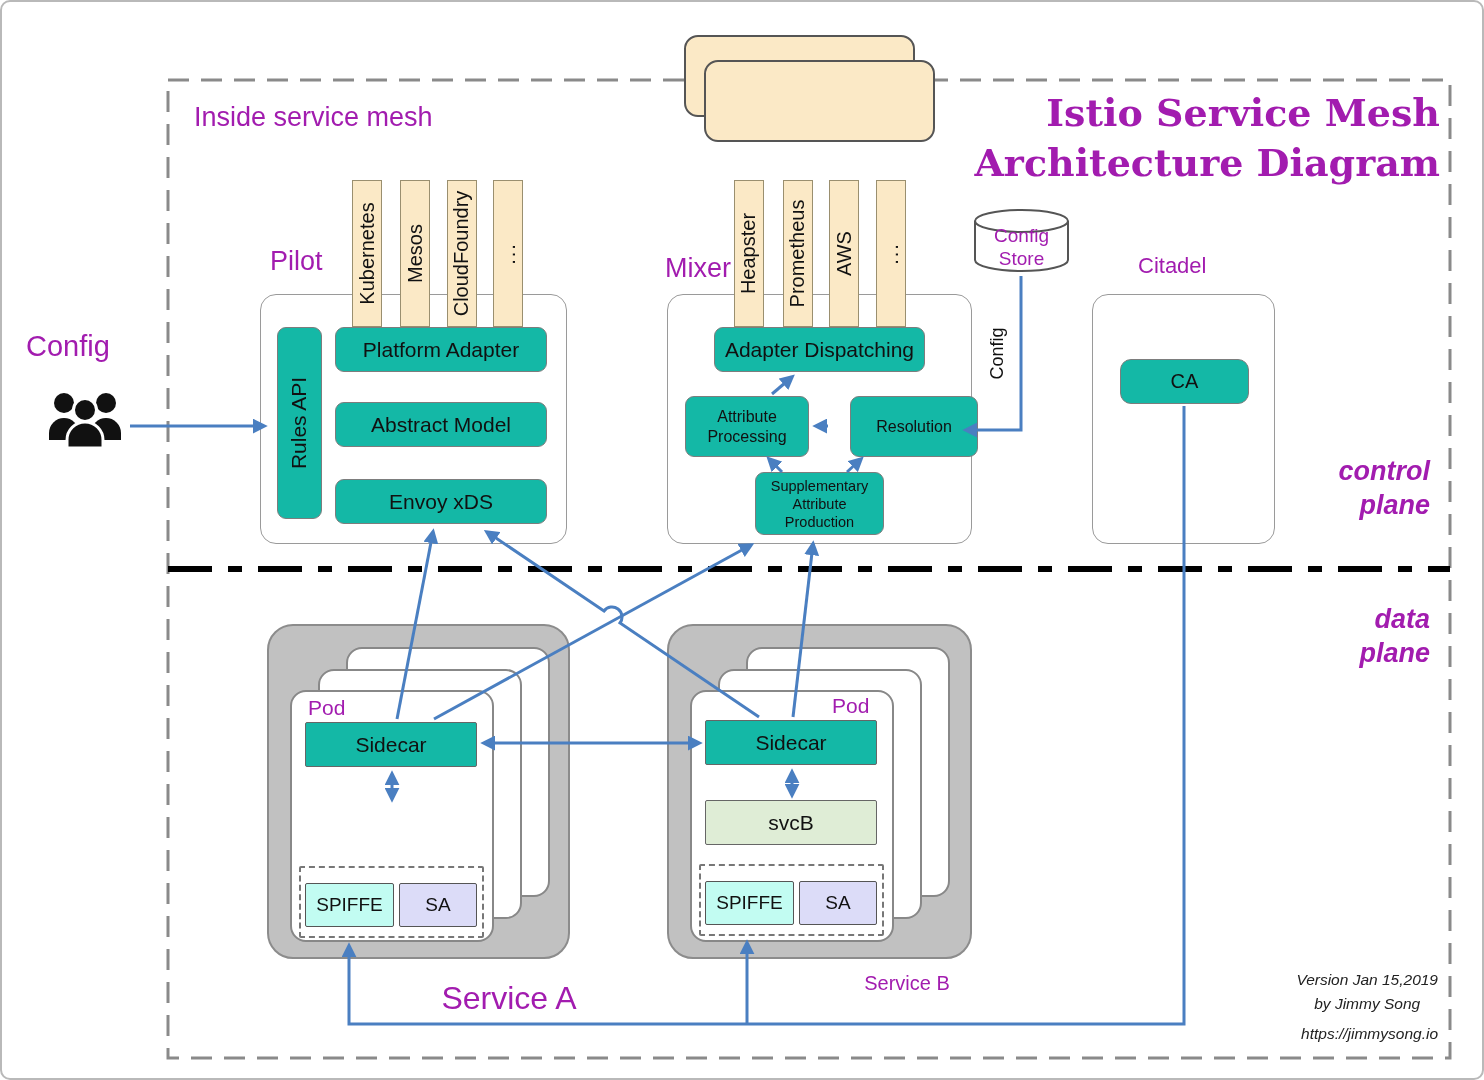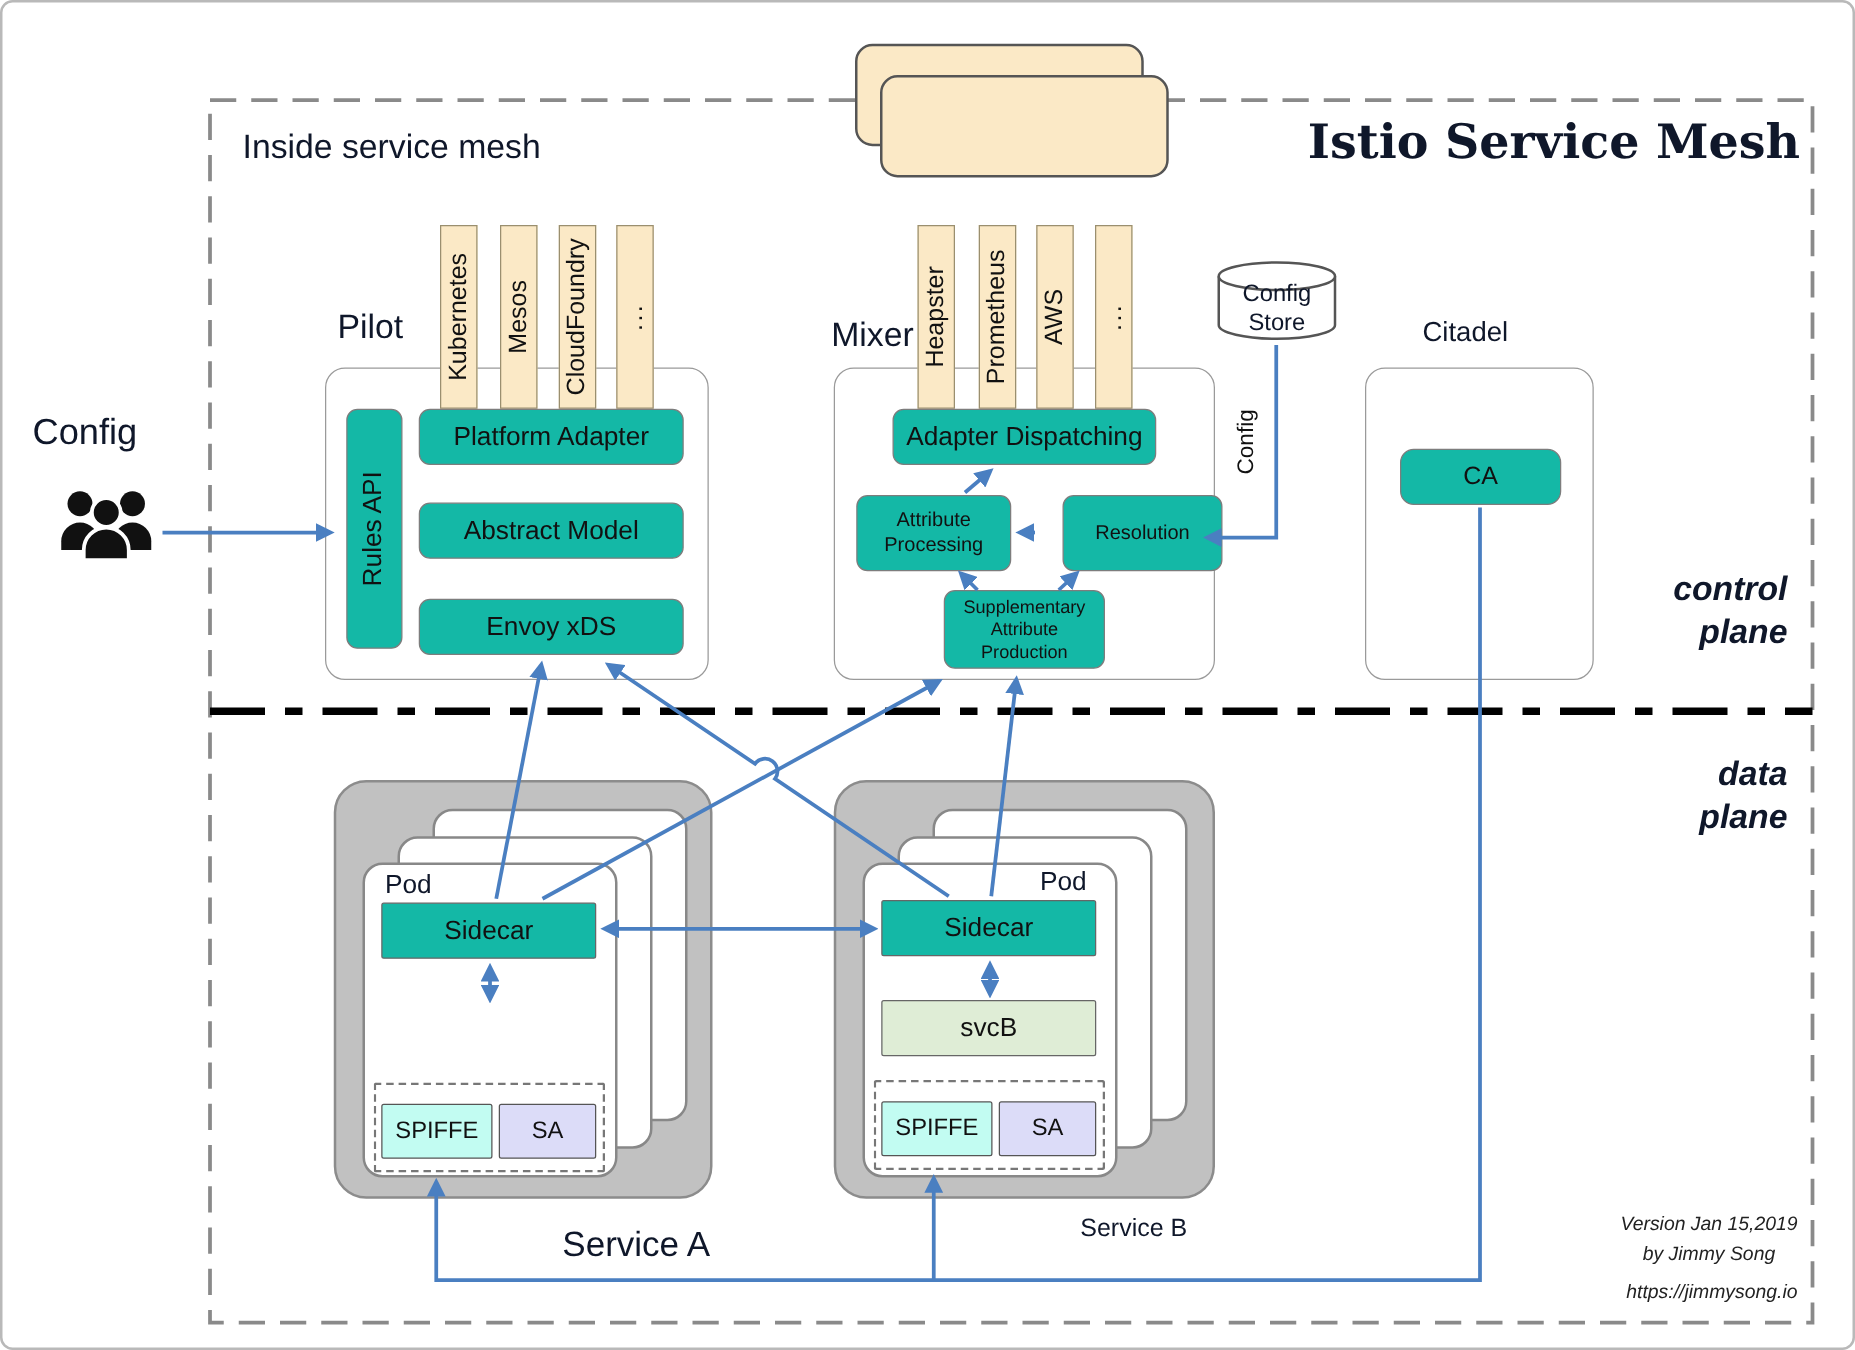--- a/index.html
+++ b/index.html
@@ -10,21 +10,21 @@
   .blue{background:#14b8a6;}
   .green{background:#dfedd6;}
   .cyan{background:#c2fcf2;border-color:#555;border-radius:2px;}
   .lav{background:#dcdcf8;border-color:#555;border-radius:2px;}
   .cream{background:#fbe9c6;border:1.5px solid #9a8f6f;border-radius:0;}
   .card{position:absolute;box-sizing:border-box;background:#fbe9c6;border:2px solid #555;border-radius:14px;display:flex;align-items:center;justify-content:center;text-align:center;}
   .container-box{position:absolute;box-sizing:border-box;background:#fff;border:1.5px solid #9a9a9a;border-radius:16px;}
   .graybox{position:absolute;box-sizing:border-box;background:#c1c1c1;border:2px solid #8c8c8c;border-radius:26px;}
   .pod{position:absolute;box-sizing:border-box;background:#fff;border:2px solid #888;border-radius:16px;}
   .dashedbox{position:absolute;box-sizing:border-box;background:#fff;border:2px dashed #777;border-radius:2px;}
-  .lbl{position:absolute;color:#0f172a;}
+  .lbl{position:absolute;color:#a21caf;}
   .vwrap{position:absolute;display:flex;align-items:center;justify-content:center;}
   .vtext{transform:rotate(-90deg);white-space:nowrap;}
   .col{position:absolute;box-sizing:border-box;display:flex;align-items:center;justify-content:center;}
   .serif-title{font-family:"DejaVu Serif","Liberation Serif",serif;font-weight:bold;}
   .plane{font-weight:bold;font-style:italic;font-size:27px;line-height:34px;text-align:right;}
   .footer{font-style:italic;font-size:15.5px;line-height:24px;text-align:right;color:#222;}
 </style>
 </head>
 <body>
 
@@ -47,20 +47,21 @@
       <path d="M65,446 v-8 a18,18 0 0 1 36,0 v8 z" stroke="#fff" stroke-width="3"></path>
     </g>
   </svg>
 
   <div class="card" style="left:682px;top:33px;width:231px;height:82px;"></div>
   <div class="card" style="left:702px;top:58px;width:231px;height:82px;"></div>
 
   <div class="lbl" style="left:192px;top:100px;font-size:27px;">Inside service mesh</div>
   <div class="lbl serif-title" style="right:42px;top:86px;font-size:38px;line-height:50px;text-align:right;">
     <span style="display:block;">Istio Service Mesh</span>
+    <span style="display:block;">Architecture Diagram</span>
   </div>
   <div class="lbl" style="left:24px;top:328px;font-size:29px;">Config</div>
   <div class="lbl" style="left:268px;top:244px;font-size:27px;">Pilot</div>
   <div class="lbl" style="left:663px;top:251px;font-size:27px;">Mixer</div>
   <div class="lbl" style="left:1136px;top:251px;font-size:22px;">Citadel</div>
 
   <div class="lbl plane" style="right:52px;top:452px;">
     <span style="display:block;">control</span>
     <span style="display:block;">plane</span>
   </div>
@@ -131,21 +132,21 @@
 
   <div class="graybox" style="left:265px;top:622px;width:303px;height:335px;"></div>
   <div class="pod" style="left:344px;top:645px;width:204px;height:250px;"></div>
   <div class="pod" style="left:316px;top:667px;width:204px;height:250px;"></div>
   <div class="pod" style="left:288px;top:688px;width:204px;height:252px;"></div>
   <div class="lbl" style="left:306px;top:694px;font-size:21px;">Pod</div>
   <div class="box blue" style="left:303px;top:720px;width:172px;height:45px;font-size:21px;border-radius:2px;border-color:#666;">Sidecar</div>
   <div class="dashedbox" style="left:297px;top:864px;width:185px;height:72px;"></div>
   <div class="box cyan" style="left:303px;top:881px;width:89px;height:44px;font-size:19px;">SPIFFE</div>
   <div class="box lav" style="left:397px;top:881px;width:78px;height:44px;font-size:19px;">SA</div>
-  <div class="lbl" style="left:422px;top:978px;width:170px;text-align:center;font-size:28px;">Service A</div>
+  <div class="lbl" style="left:422px;top:978px;width:170px;text-align:center;font-size:32px;">Service A</div>
 
   <div class="graybox" style="left:665px;top:622px;width:305px;height:335px;"></div>
   <div class="pod" style="left:744px;top:645px;width:204px;height:250px;"></div>
   <div class="pod" style="left:716px;top:667px;width:204px;height:250px;"></div>
   <div class="pod" style="left:688px;top:688px;width:204px;height:252px;"></div>
   <div class="lbl" style="left:830px;top:692px;font-size:21px;">Pod</div>
   <div class="box blue" style="left:703px;top:718px;width:172px;height:45px;font-size:21px;border-radius:2px;border-color:#666;">Sidecar</div>
   <div class="box green" style="left:703px;top:798px;width:172px;height:45px;font-size:21px;border-radius:2px;border-color:#666;">svcB</div>
   <div class="dashedbox" style="left:697px;top:862px;width:185px;height:72px;"></div>
   <div class="box cyan" style="left:703px;top:879px;width:89px;height:44px;font-size:19px;">SPIFFE</div>

